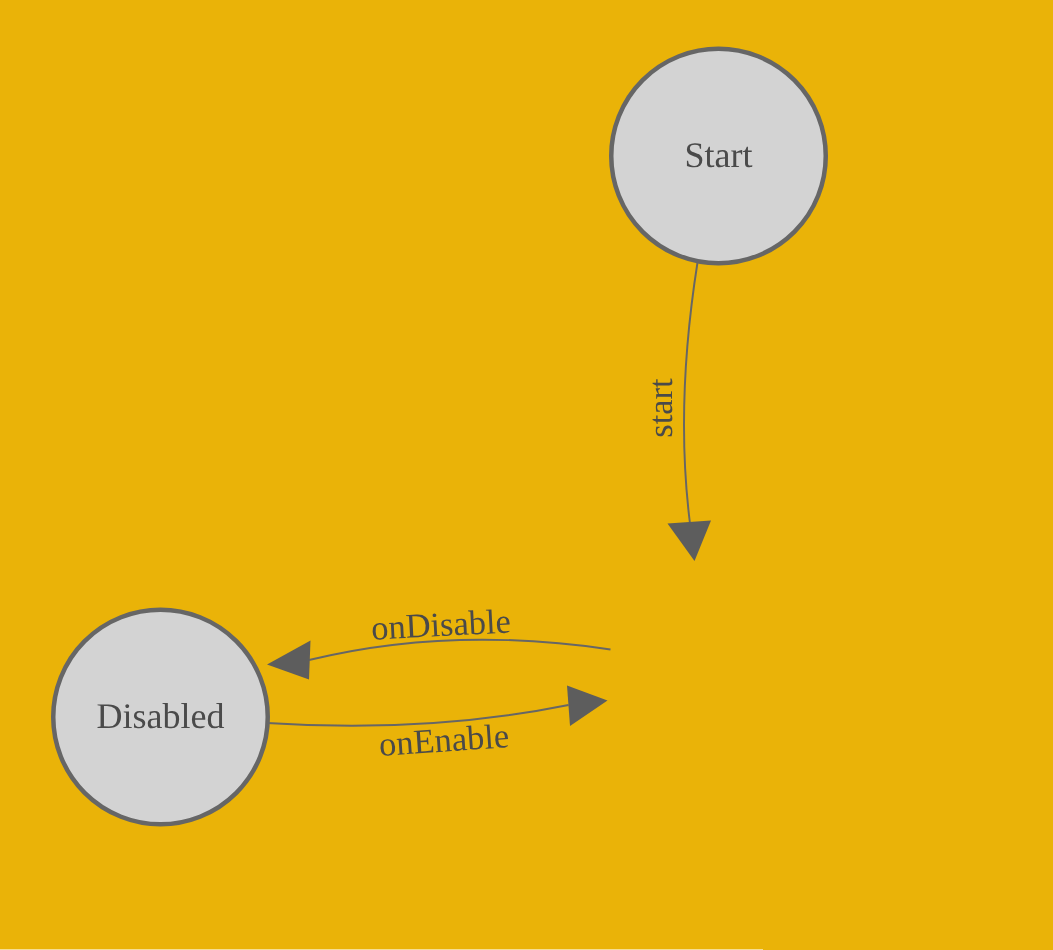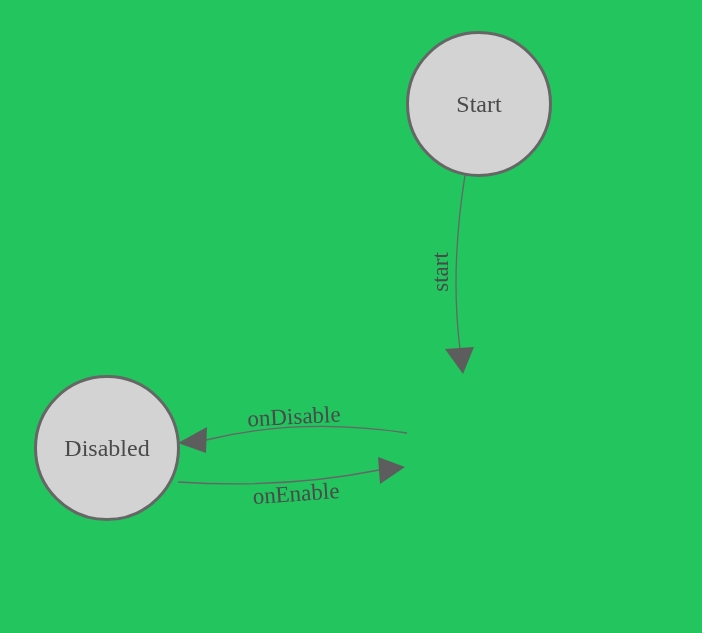--- a/index.html
+++ b/index.html
@@ -5,21 +5,21 @@
   html, body {
     margin: 0;
     padding: 0;
     background: #ffffff;
     font-family: "Liberation Serif", serif;
   }
   .canvas {
     position: relative;
     width: 702px;
     height: 633px;
-    background: #22c55e;
+    background: #eab308;
     overflow: hidden;
   }
   .edge-layer {
     position: absolute;
     left: 0;
     top: 0;
     width: 702px;
     height: 633px;
   }
   .edge {
@@ -38,21 +38,21 @@
     align-items: center;
     justify-content: center;
   }
   .node-label {
     font-size: 24px;
     color: #4a4a4a;
     white-space: nowrap;
   }
   #node-start    { left: 406px; top: 31px;  }
   #node-enabled  { left: 405px; top: 377px; }
-  #node-disabled { left: 34px;  top: 375px; }
+  #node-disabled { left: 34px;  top: 405px; }
   .edge-label {
     position: absolute;
     font-size: 23px;
     color: #4a4a4a;
     white-space: nowrap;
     transform-origin: center center;
   }
   #label-start     { left: 441px; top: 272px; transform: translate(-50%,-50%) rotate(-90deg); }
   #label-ondisable { left: 294px; top: 417px; transform: translate(-50%,-50%) rotate(-3deg);  }
   #label-onenable  { left: 296px; top: 494px; transform: translate(-50%,-50%) rotate(-4deg);  }

